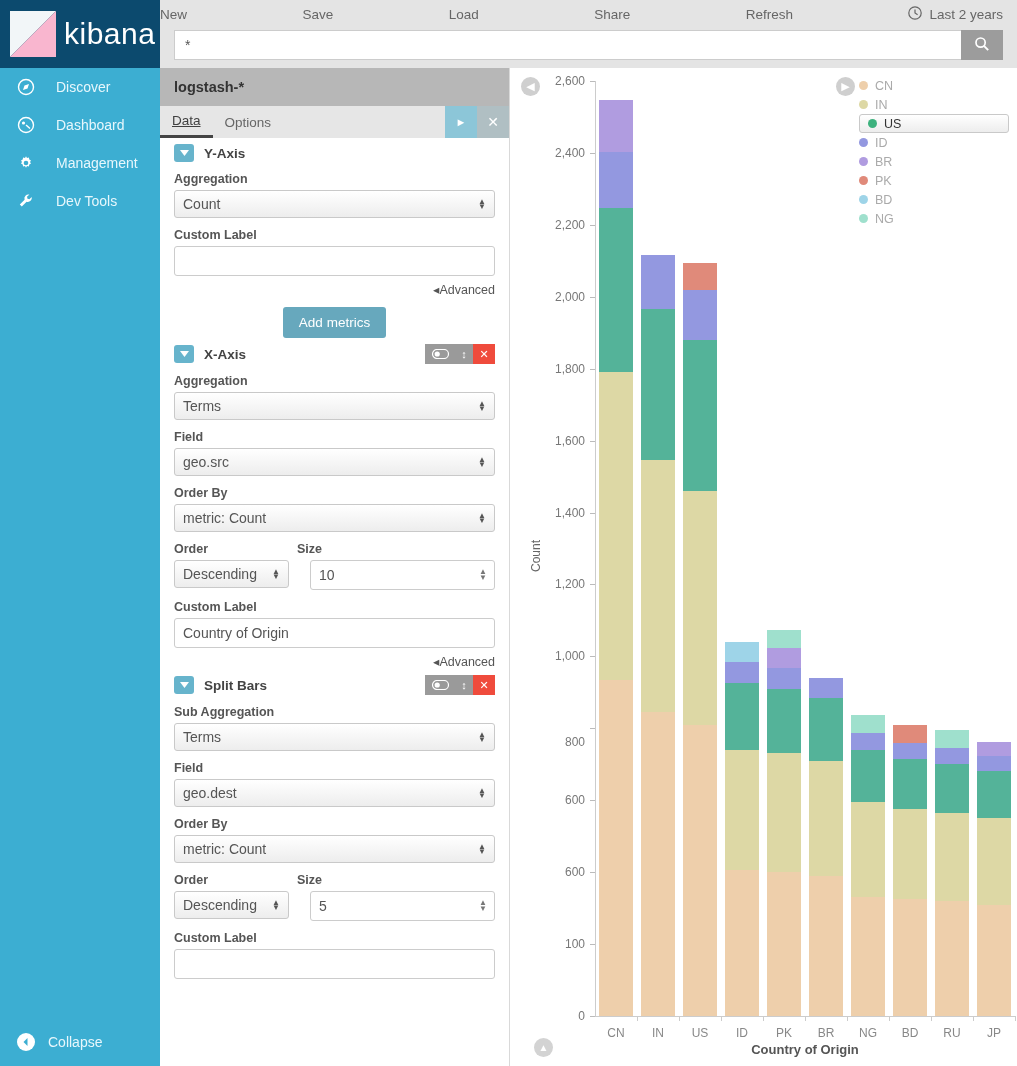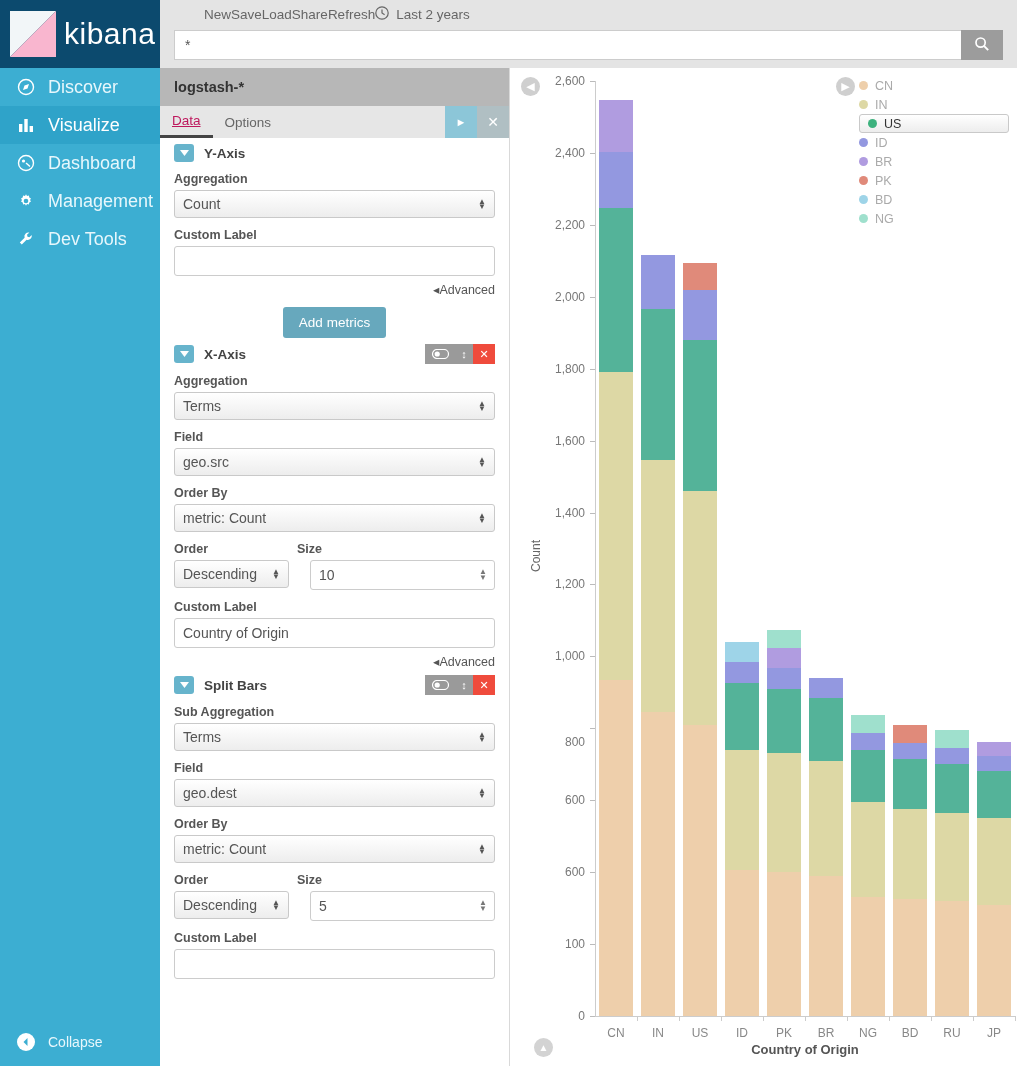--- a/index.html
+++ b/index.html
@@ -30,37 +30,37 @@
     opacity:.95;
   }
   #brand .mark .tri2 {
     position:absolute; left:0; top:0; width:0; height:0;
     border-right:46px solid #f9b6cf; border-top:46px solid transparent;
   }
   #brand .wordmark {
     color:#fff; font-size:30px; letter-spacing:.5px; font-weight:400;
   }
   .nav-item {
-    height:38px; display:flex; align-items:center; gap:12px;
-    padding-left:16px; color:#e7f7fc; cursor:pointer; font-size:18px;
+    height:38px; display:flex; align-items:center; gap:20px;
+    padding-left:16px; color:#e7f7fc; cursor:pointer; font-size:14px;
   }
   .nav-item.active { background:#2fa3c9; color:#ffffff; }
   .nav-ico { width:20px; height:20px; display:flex; align-items:center; justify-content:center; }
   .nav-ico svg { display:block; }
   #collapse {
     position:absolute; bottom:14px; left:0; width:160px;
     display:flex; align-items:center; gap:12px; padding-left:16px;
     color:#e7f7fc; font-size:14px; cursor:pointer;
   }
 
   
   #topbar {
     position:absolute; left:160px; top:0; width:857px; height:28px;
     background:#e4e4e4; display:flex; align-items:center;
-    justify-content:flex-start; padding-right:14px; padding-left:44px;
+    justify-content:space-between; padding-right:14px; gap:28px;
   }
   #topbar .tb {
     color:#666; font-size:13.5px; cursor:pointer;
   }
   #topbar .tb.time { display:flex; align-items:center; gap:7px; }
 
   
   #querybar {
     position:absolute; left:160px; top:28px; width:857px; height:40px;
     background:#e4e4e4; display:flex; align-items:center;
@@ -86,21 +86,21 @@
     padding-left:14px; font-weight:bold; color:#333; font-size:14.5px;
   }
   #tabrow {
     height:32px; background:#e6e6e6; display:flex; align-items:stretch;
     position:relative;
   }
   .tab {
     padding:0 12px; display:flex; align-items:center; color:#666;
     font-size:13.5px; cursor:pointer;
   }
-  .tab.active { color:#be185d; border-bottom:3px solid #444;text-decoration:underline; }
+  .tab.active { color:#404040; border-bottom:3px solid #444;text-decoration:underline; }
   #tabactions { position:absolute; right:0; top:0; display:flex; height:32px; }
   #btn-apply {
     width:32px; background:#8cc6d8; color:#fff; display:flex;
     align-items:center; justify-content:center; cursor:pointer; font-size:11px;
   }
   #btn-discard {
     width:32px; background:#b0bfc3; color:#fff; display:flex;
     align-items:center; justify-content:center; cursor:pointer; font-size:14px;
   }
   #editorbody {
@@ -236,30 +236,20 @@
   <div class="nav-item">
     <span class="nav-ico">
       <svg width="18" height="18" viewBox="0 0 18 18">
           <circle cx="9" cy="9" r="7.5" fill="none" stroke="#fff" stroke-width="1.4"></circle>
           <path d="M12 6 L7.5 7.5 L6 12 L10.5 10.5 Z" fill="#fff"></path>
         </svg>
     </span>
     <span>Discover</span>
   </div>
 
-  <div class="nav-item active">
-    <span class="nav-ico">
-      <svg width="18" height="18" viewBox="0 0 18 18">
-          <rect x="2" y="8" width="3.4" height="8" fill="#fff"></rect>
-          <rect x="7.3" y="3" width="3.4" height="13" fill="#fff"></rect>
-          <rect x="12.6" y="10" width="3.4" height="6" fill="#fff"></rect>
-        </svg>
-    </span>
-    <span>Visualize</span>
-  </div>
 
   <div class="nav-item">
     <span class="nav-ico">
       <svg width="18" height="18" viewBox="0 0 18 18">
           <circle cx="9" cy="9" r="7.5" fill="none" stroke="#fff" stroke-width="1.4"></circle>
           <circle cx="6.5" cy="7" r="1.6" fill="#fff"></circle>
           <path d="M9 9 L13 12.5" stroke="#fff" stroke-width="1.4" fill="none"></path>
         </svg>
     </span>
     <span>Dashboard</span>

